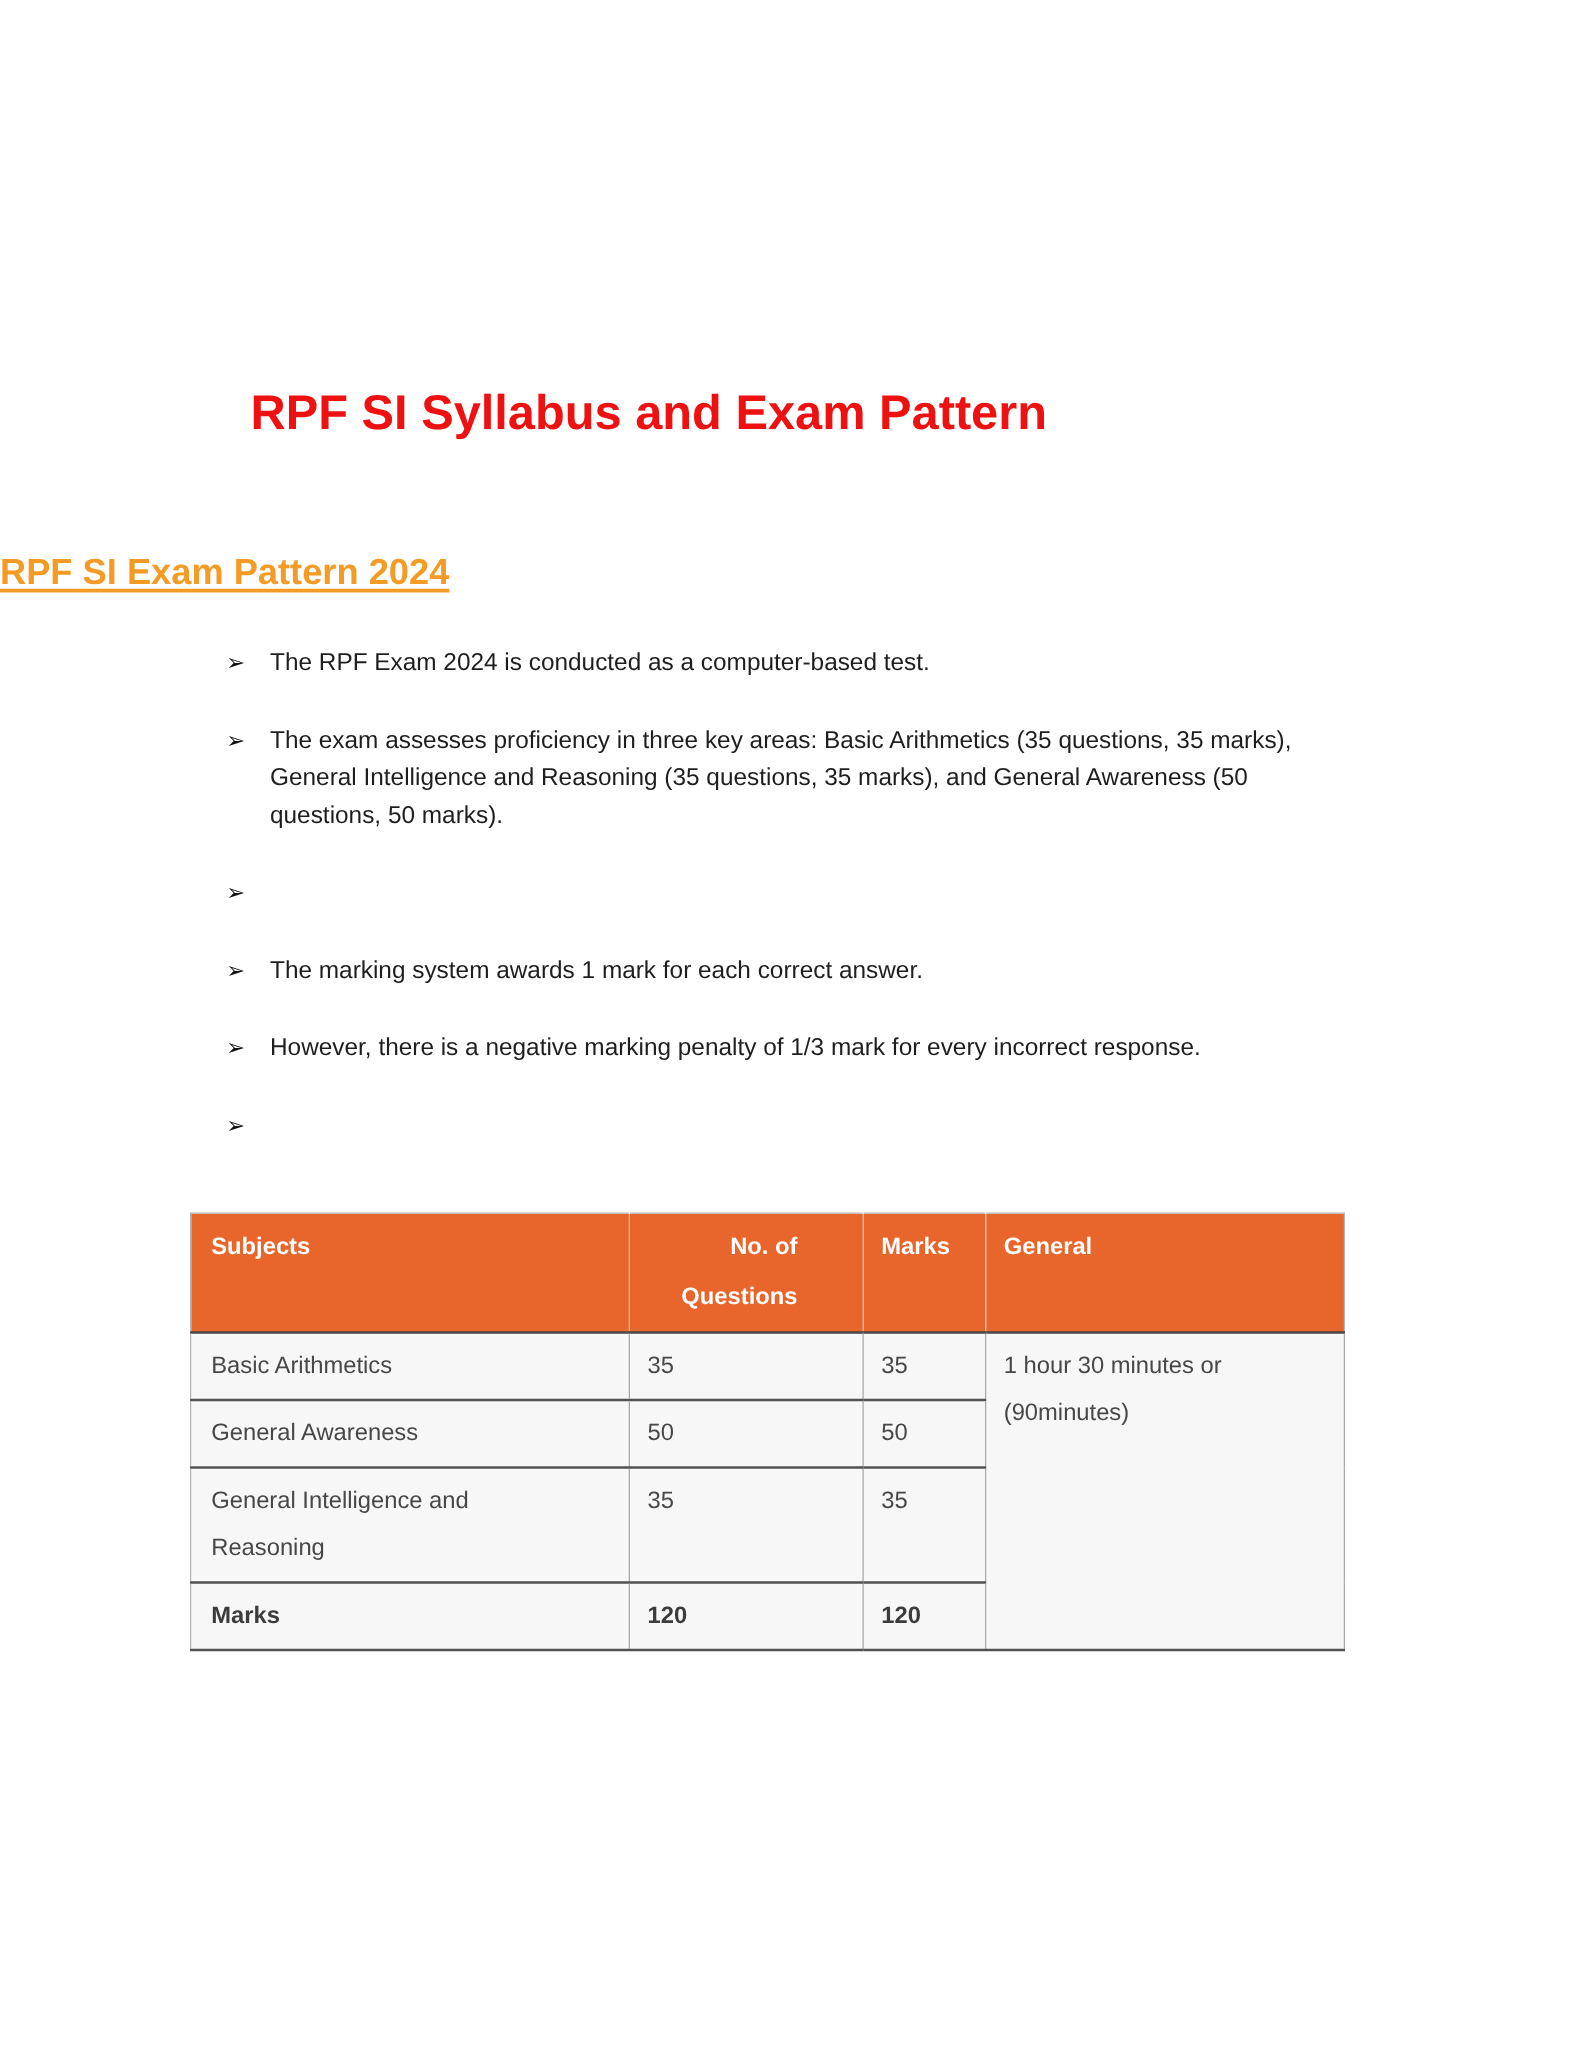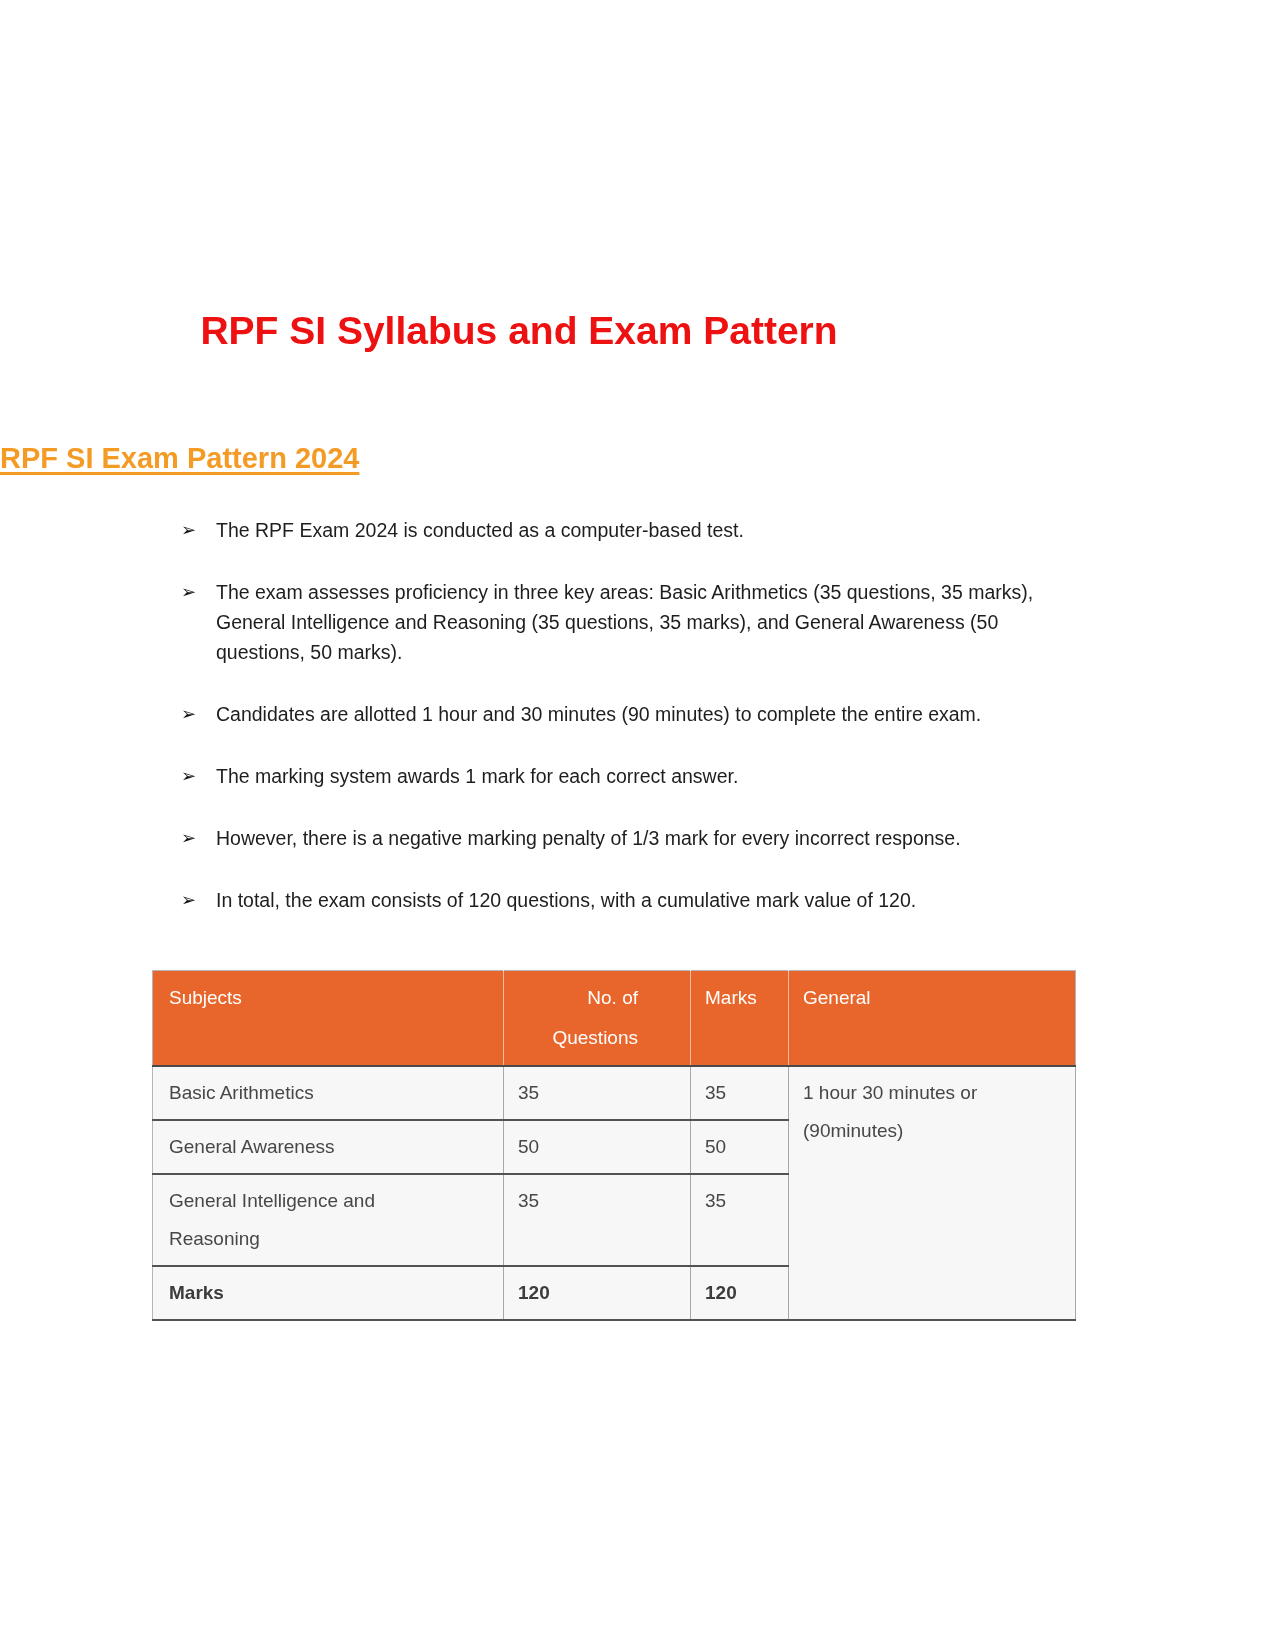--- a/index.html
+++ b/index.html
@@ -63,21 +63,21 @@
     border-collapse: collapse;
     table-layout: fixed;
     margin: 55px 0 0 152px;
     width: 923px;
     border: 1px solid #b5b5b5;
   }
   table.exam-table th {
     background: var(--header_bg, #e8662b);
     color: #ffffff;
     font-size: 19px;
-    font-weight: normal;
+    font-weight: bold;
     text-align: left;
     vertical-align: top;
     padding: 7px 14px;
     line-height: 40px;
     border-right: 1px solid rgba(255, 255, 255, 0.55);
     border-bottom: 2px solid #4a4a4a;
   }
   table.exam-table th:last-child {
     border-right: none;
   }
@@ -128,36 +128,34 @@
     <span class="bullet-text">The RPF Exam 2024 is conducted as a computer-based test.</span>
   </li>
 
   <li>
     <span class="bullet-marker">➢</span>
     <span class="bullet-text">The exam assesses proficiency in three key areas: Basic Arithmetics (35 questions, 35 marks), General Intelligence and Reasoning (35 questions, 35 marks), and General Awareness (50 questions, 50 marks).</span>
   </li>
 
   <li>
     <span class="bullet-marker">➢</span>
-    <span class="bullet-text">Candidates are allotted 1 hour and 30 minutes (90 minutes) to complete the entire exam.</span>
   </li>
 
   <li>
     <span class="bullet-marker">➢</span>
     <span class="bullet-text">The marking system awards 1 mark for each correct answer.</span>
   </li>
 
   <li>
     <span class="bullet-marker">➢</span>
     <span class="bullet-text">However, there is a negative marking penalty of 1/3 mark for every incorrect response.</span>
   </li>
 
   <li>
     <span class="bullet-marker">➢</span>
-    <span class="bullet-text">In total, the exam consists of 120 questions, with a cumulative mark value of 120.</span>
   </li>
 </ul>
 
   <table class="exam-table">
     <colgroup>
       <col style="width:351px">
       <col style="width:187px">
       <col style="width:98px">
       <col style="width:287px">
     </colgroup>

